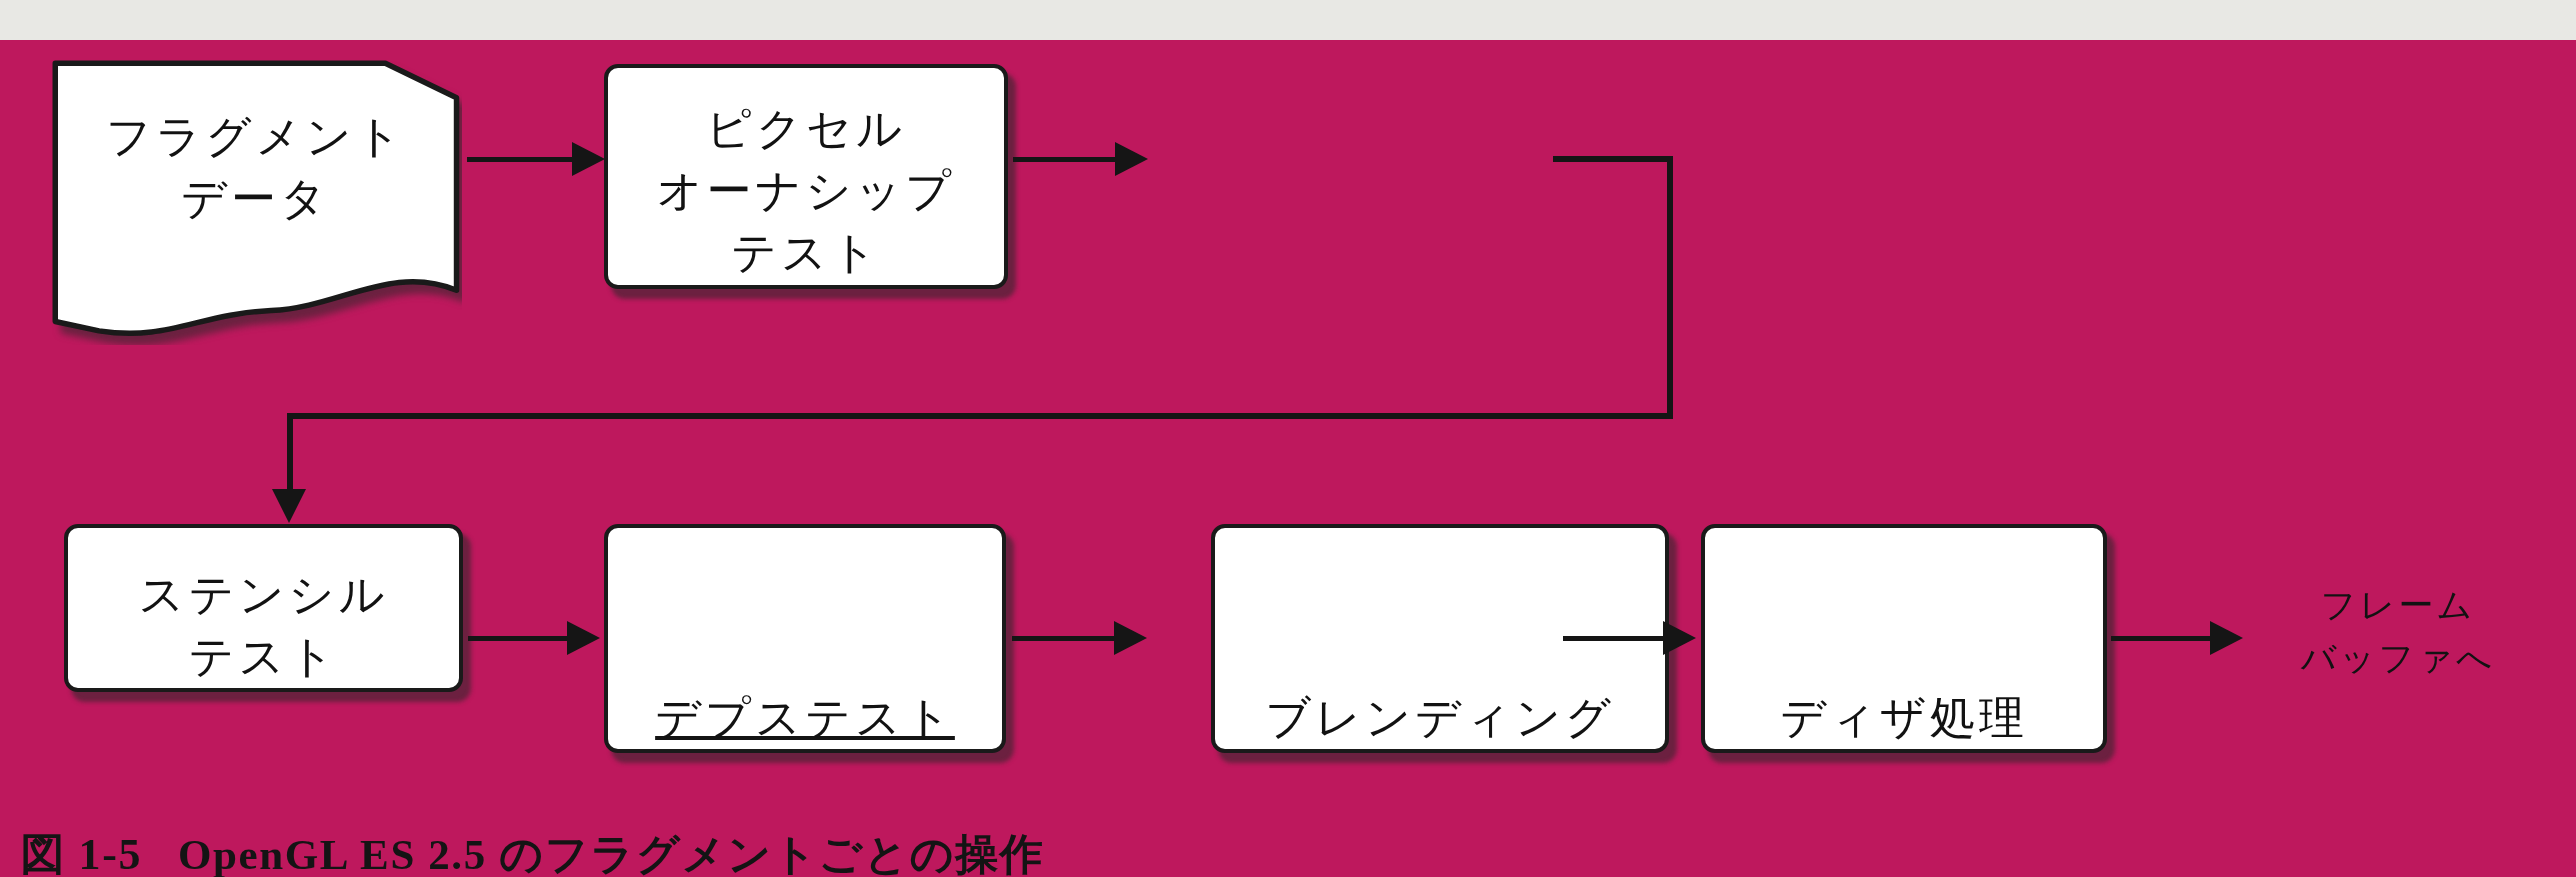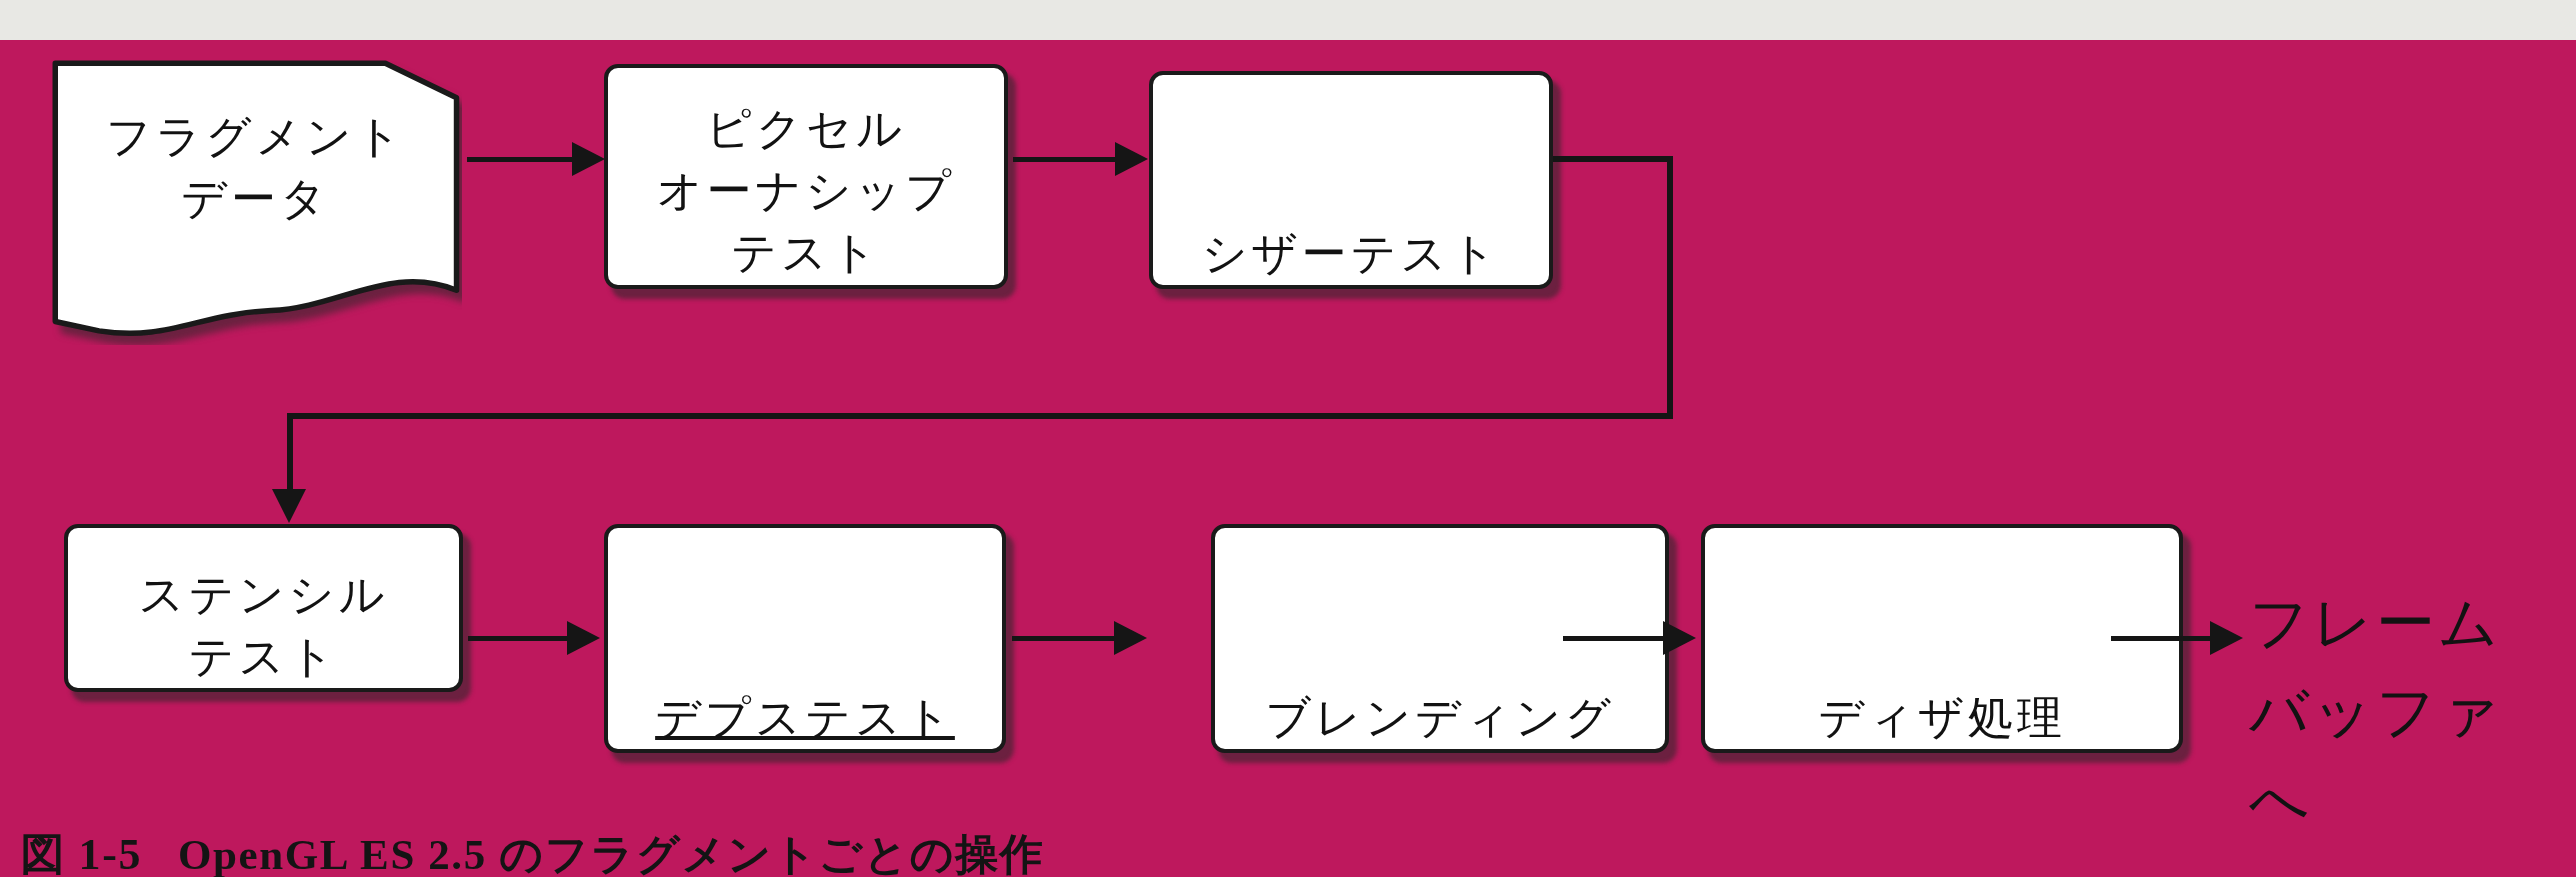--- a/index.html
+++ b/index.html
@@ -48,23 +48,24 @@
     stroke-linejoin: round;
     filter: drop-shadow(10px 12px 5px rgba(40,40,40,0.55));
   }
   .doc-label {
     position: absolute;
     left: 0; top: 49px;
     width: 100%;
   }
   .fb-label {
     position: absolute;
-    font-size: 59px;
+    font-size: 35px;
     line-height: 1.5;
     letter-spacing: 3.1px;
+    text-align: center;
     white-space: pre-line;
     color: #121212;
   }
 
   
   .h-arrow { position: absolute; height: 34px; }
   .h-arrow .shaft {
     position: absolute;
     left: 0; right: 30px; top: 14.5px;
     height: 5.5px;
@@ -135,23 +136,20 @@
       <div class="label">ピクセル
 オーナシップ
 テスト</div>
     </div>
 
     <div class="h-arrow" style="left:1013px; top:102px; width:135px;">
       <span class="shaft"></span>
       <span class="head"></span>
     </div>
 
-    <div class="node box" style="left:1149px; top:31px; width:404px; height:218px;">
-      <div class="label">シザーテスト</div>
-    </div>
 
     <div class="seg" style="left:1553px; top:116px; width:119px; height:5.5px;"></div>
     <div class="seg" style="left:1667px; top:116px; width:5.5px; height:263px;"></div>
     <div class="seg" style="left:287px; top:373px; width:1386px; height:5.5px;"></div>
     <div class="seg" style="left:287px; top:373px; width:5.5px; height:78px;"></div>
     <div class="v-head-down" style="left:272px; top:449px;"></div>
 
     <div class="node box" style="left:64px; top:484px; width:399px; height:168px;">
       <div class="label">ステンシル
 テスト</div>
@@ -173,21 +171,21 @@
 
     <div class="node box" style="left:1211px; top:484px; width:458px; height:229px;">
       <div class="label">ブレンディング</div>
     </div>
 
     <div class="h-arrow" style="left:1563px; top:581px; width:133px;">
       <span class="shaft"></span>
       <span class="head"></span>
     </div>
 
-    <div class="node box" style="left:1701px; top:484px; width:482px; height:229px;">
+    <div class="node box" style="left:1701px; top:484px; width:406px; height:229px;">
       <div class="label">ディザ処理</div>
     </div>
 
     <div class="h-arrow" style="left:2111px; top:581px; width:132px;">
       <span class="shaft"></span>
       <span class="head"></span>
     </div>
 
     <div class="fb-label" style="left:2249px; top:539px; width:298px;">フレーム
 バッファへ</div>

